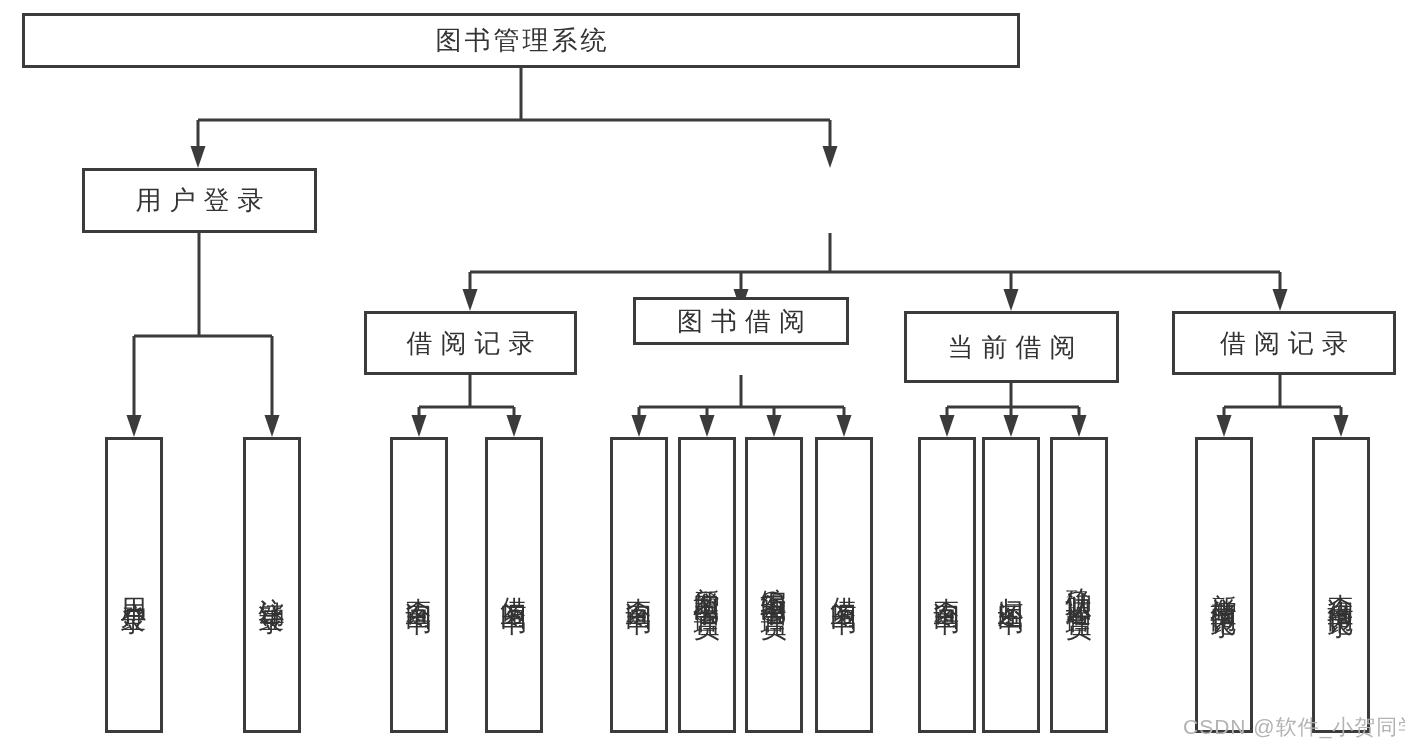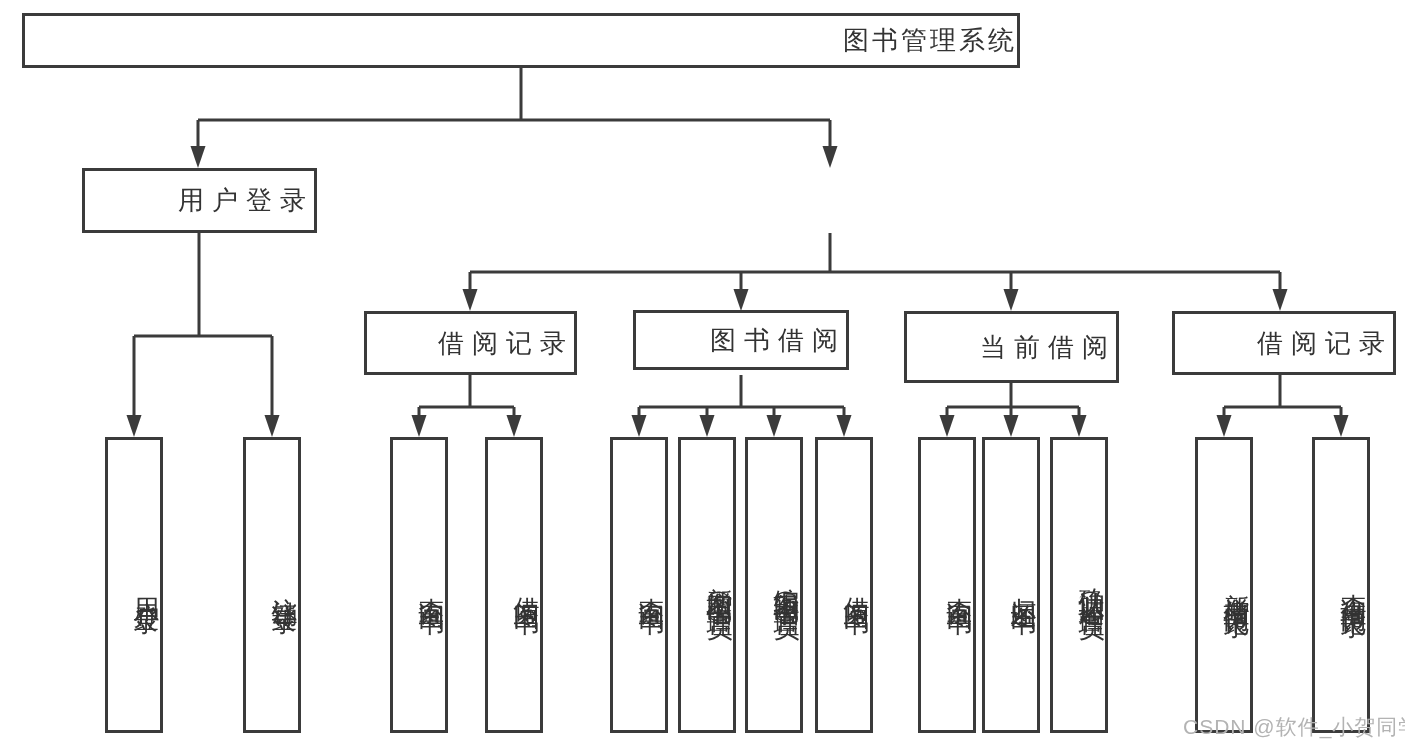--- a/index.html
+++ b/index.html
@@ -19,21 +19,21 @@
     overflow:hidden;
   }
   svg.connectors{position:absolute;left:0;top:0;width:1405px;height:747px;}
   svg.connectors path{stroke:var(--line);stroke-width:3;fill:none;}
   svg.connectors polygon{fill:var(--line);stroke:none;}
   .box{
     position:absolute;
     box-sizing:border-box;
     background:var(--box-fill);
     border:3px solid var(--box-border);
-    display:flex;align-items:center;justify-content:flex-end;
+    display:flex;align-items:center;justify-content:center;
   }
   .hlabel{
     font-size:26px;
     letter-spacing:8px;
     padding-left:8px;  
     white-space:nowrap;
     color:var(--text);
   }
   .root .hlabel{letter-spacing:3px;padding-left:3px;}
   .leaf .vlabel{
@@ -114,21 +114,21 @@
     <span class="hlabel">图书管理系统</span>
   </div>
 
   <div class="box" style="left:82px;top:168px;width:235px;height:65px">
     <span class="hlabel">用户登录</span>
   </div>
 
   <div class="box" style="left:364px;top:311px;width:213px;height:64px">
     <span class="hlabel">借阅记录</span>
   </div>
-  <div class="box" style="left:633px;top:310px;width:216px;height:60px">
+  <div class="box" style="left:633px;top:297px;width:216px;height:48px">
     <span class="hlabel">图书借阅</span>
   </div>
   <div class="box" style="left:904px;top:311px;width:215px;height:72px">
     <span class="hlabel">当前借阅</span>
   </div>
   <div class="box" style="left:1172px;top:311px;width:224px;height:64px">
     <span class="hlabel">借阅记录</span>
   </div>
 
   <div class="box leaf" style="left:105px;top:437px;width:58px;height:296px">

